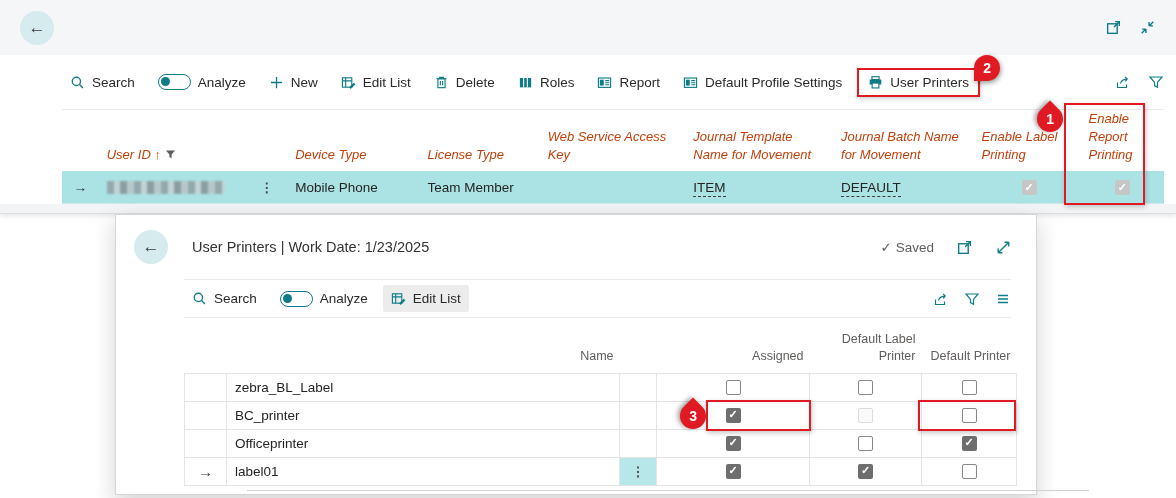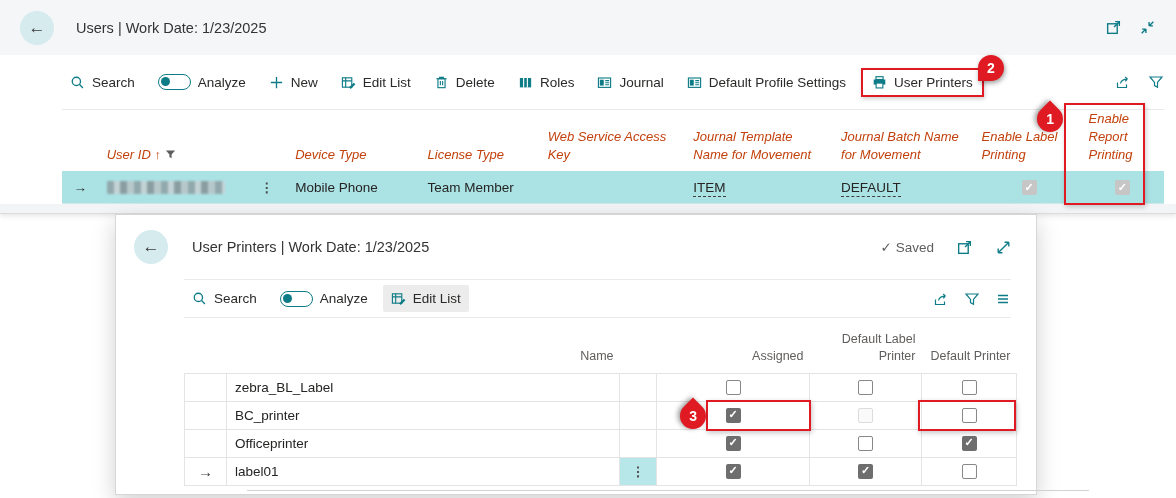--- a/index.html
+++ b/index.html
@@ -89,21 +89,20 @@
   #box-default-printer{left:802px;top:185px;width:98px;height:31px;}
 </style>
 </head>
 <body>
 
 <div class="main-window">
   <div class="titlebar">
     <div class="back-circle">
       <span>←</span>
     </div>
-    <div class="page-title">Users | Work Date: 1/23/2025</div>
     <div class="win-icons">
       <span>
         <svg width="17" height="17" viewBox="0 0 16 16" fill="none" stroke="#0e7c86" stroke-width="1.3">
           <rect x="2.5" y="4.5" width="9" height="9"></rect>
             <path d="M9.5 2.5h4v4M13.5 2.5 8.5 7.5"></path>
         </svg>
         </span>
       <span>
         <svg width="17" height="17" viewBox="0 0 16 16" fill="none" stroke="#0e7c86" stroke-width="1.3">
           <path d="M13.5 2.5 9.5 6.5M9.5 6.5h3.6M9.5 6.5V2.9M2.5 13.5l4-4M6.5 9.5H2.9M6.5 9.5v3.6"></path>
@@ -166,21 +165,21 @@
       <span>Roles</span>
     </div>
     <div class="cmd">
       <span>
         <svg width="15" height="15" viewBox="0 0 16 16" fill="none" stroke="#0e7c86" stroke-width="1.2">
           <rect x="1.5" y="3.2" width="13" height="10"></rect>
             <rect x="3" y="5" width="4.2" height="6.3" fill="#0e7c86" stroke="none"></rect>
           <path d="M8.8 6h4.2M8.8 8.2h4.2M8.8 10.4h4.2"></path>
         </svg>
         </span>
-      <span>Journal</span>
+      <span>Report</span>
     </div>
     <div class="cmd">
       <span>
         <svg width="15" height="15" viewBox="0 0 16 16" fill="none" stroke="#0e7c86" stroke-width="1.2">
           <rect x="1.5" y="3.2" width="13" height="10"></rect>
             <rect x="3" y="5" width="4.2" height="6.3" fill="#0e7c86" stroke="none"></rect>
           <path d="M8.8 6h4.2M8.8 8.2h4.2M8.8 10.4h4.2"></path>
         </svg>
         </span>
       <span>Default Profile Settings</span>

